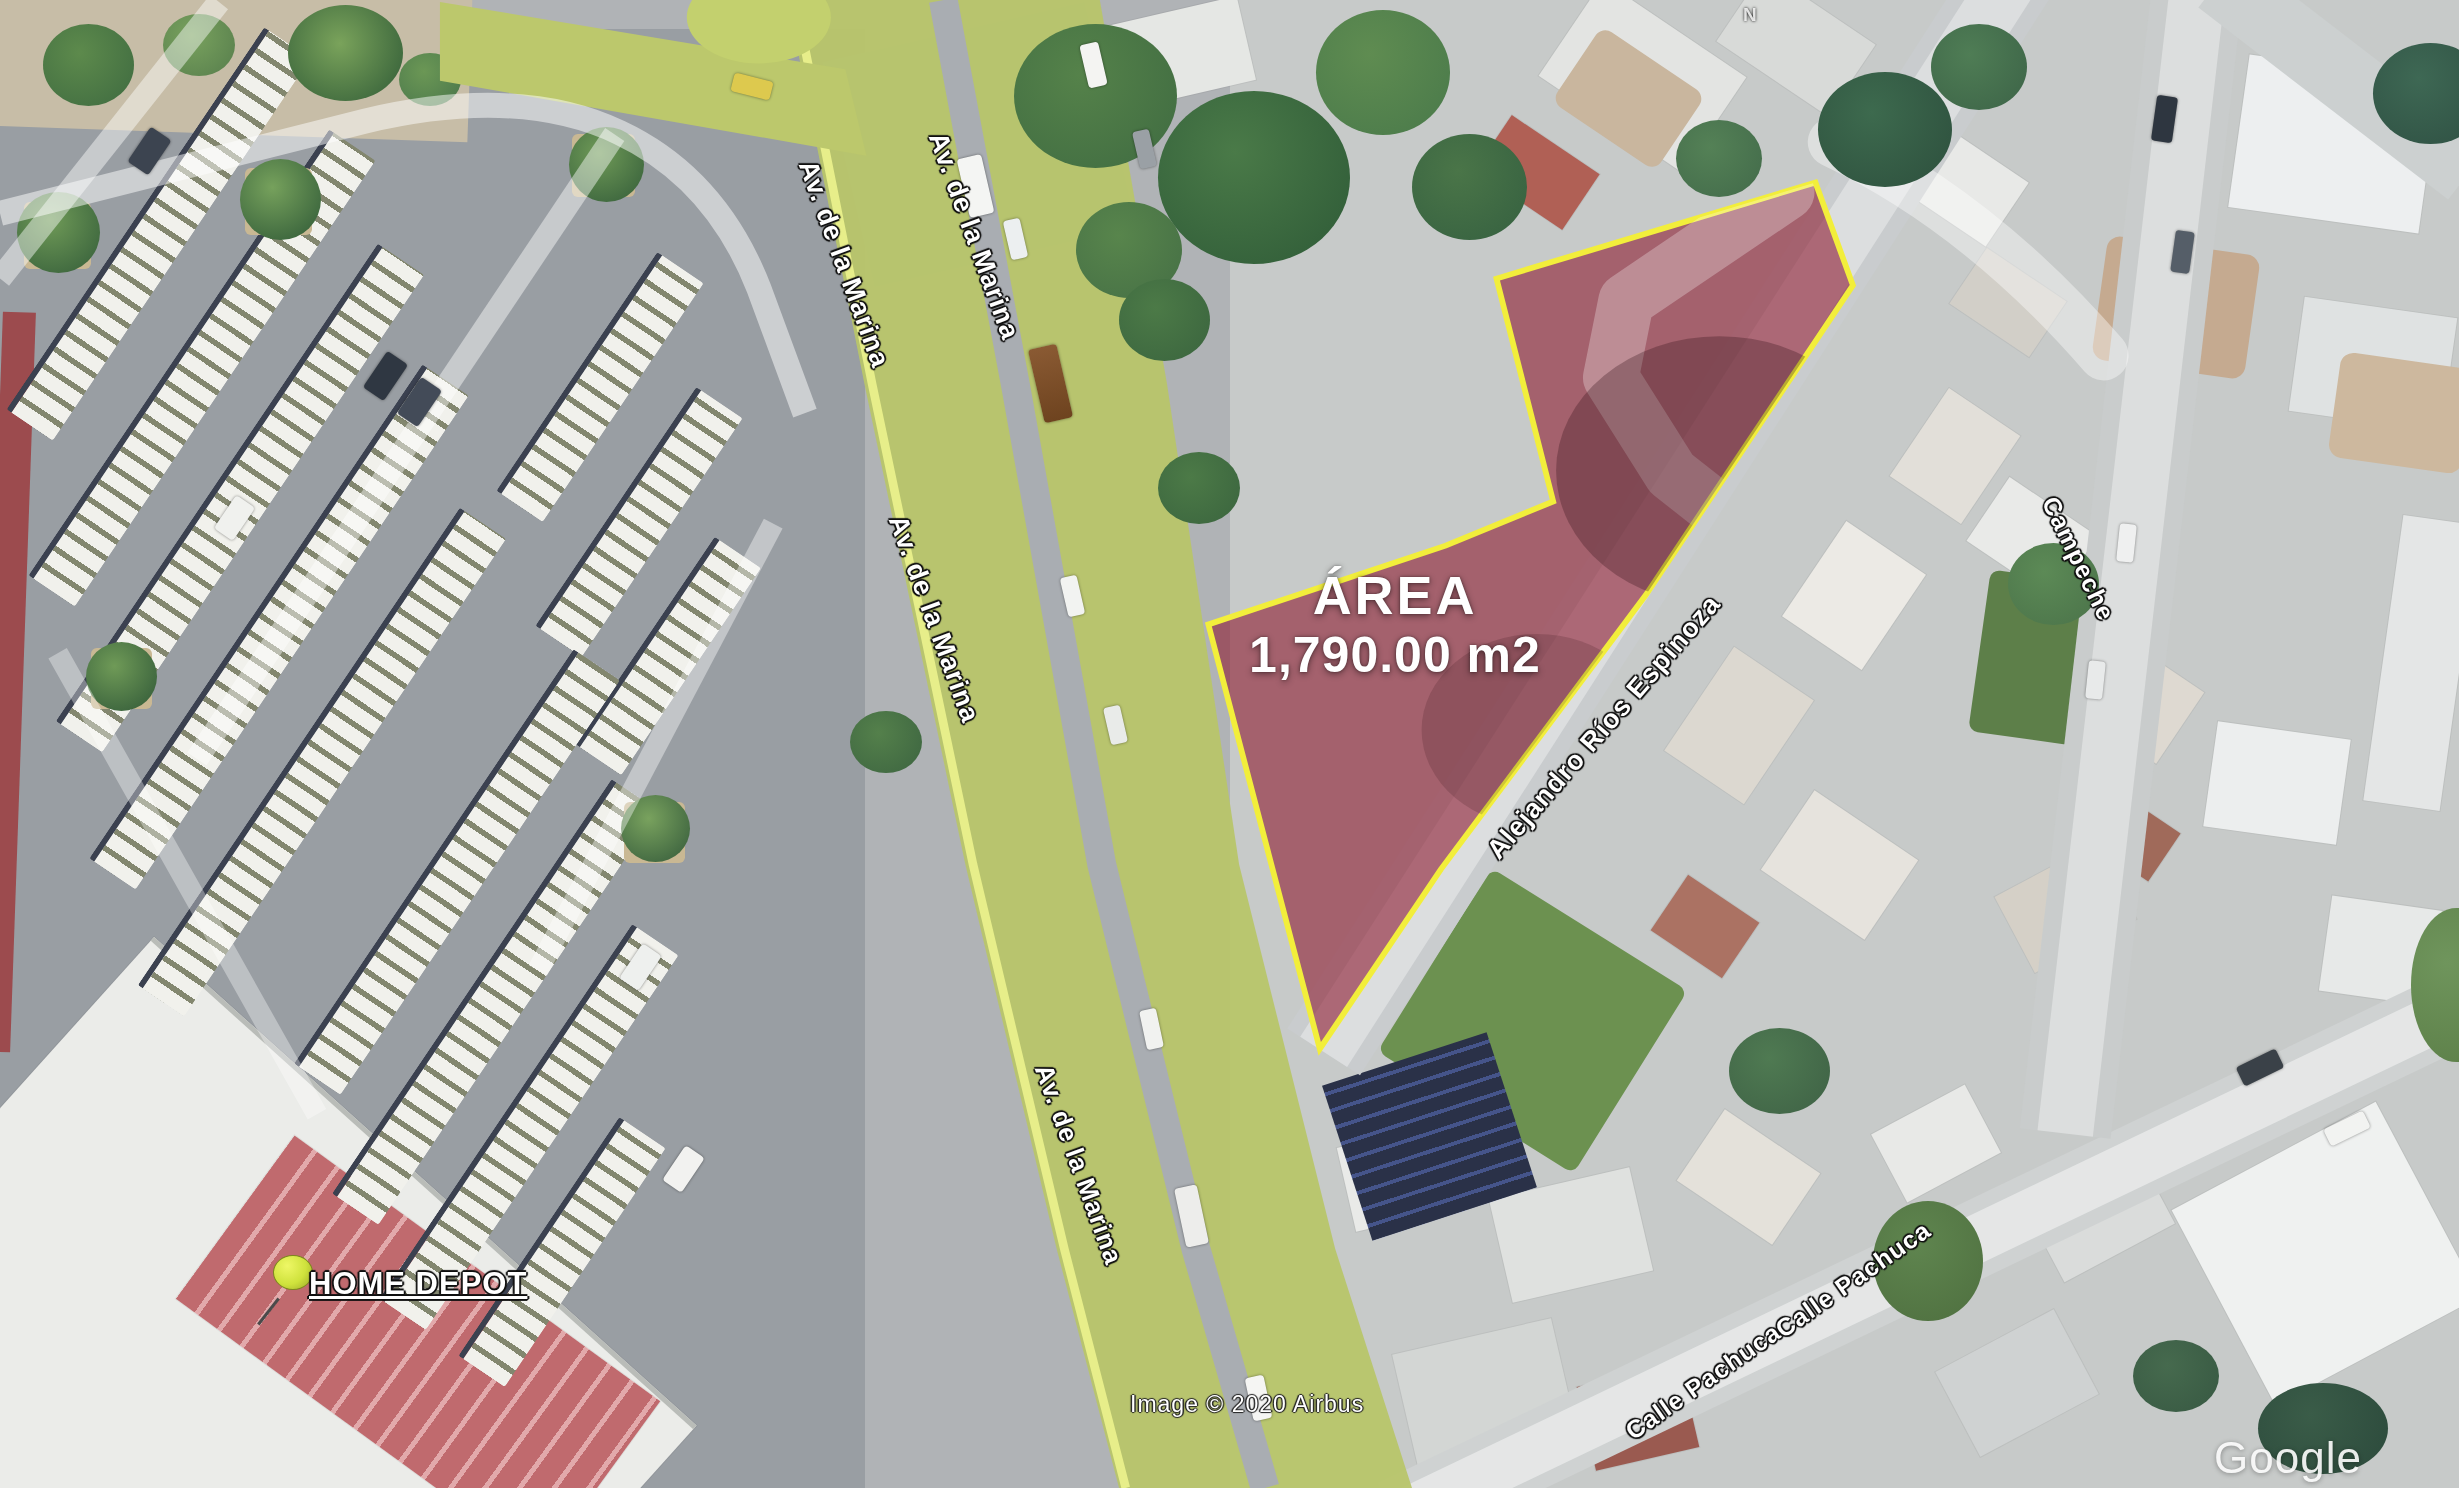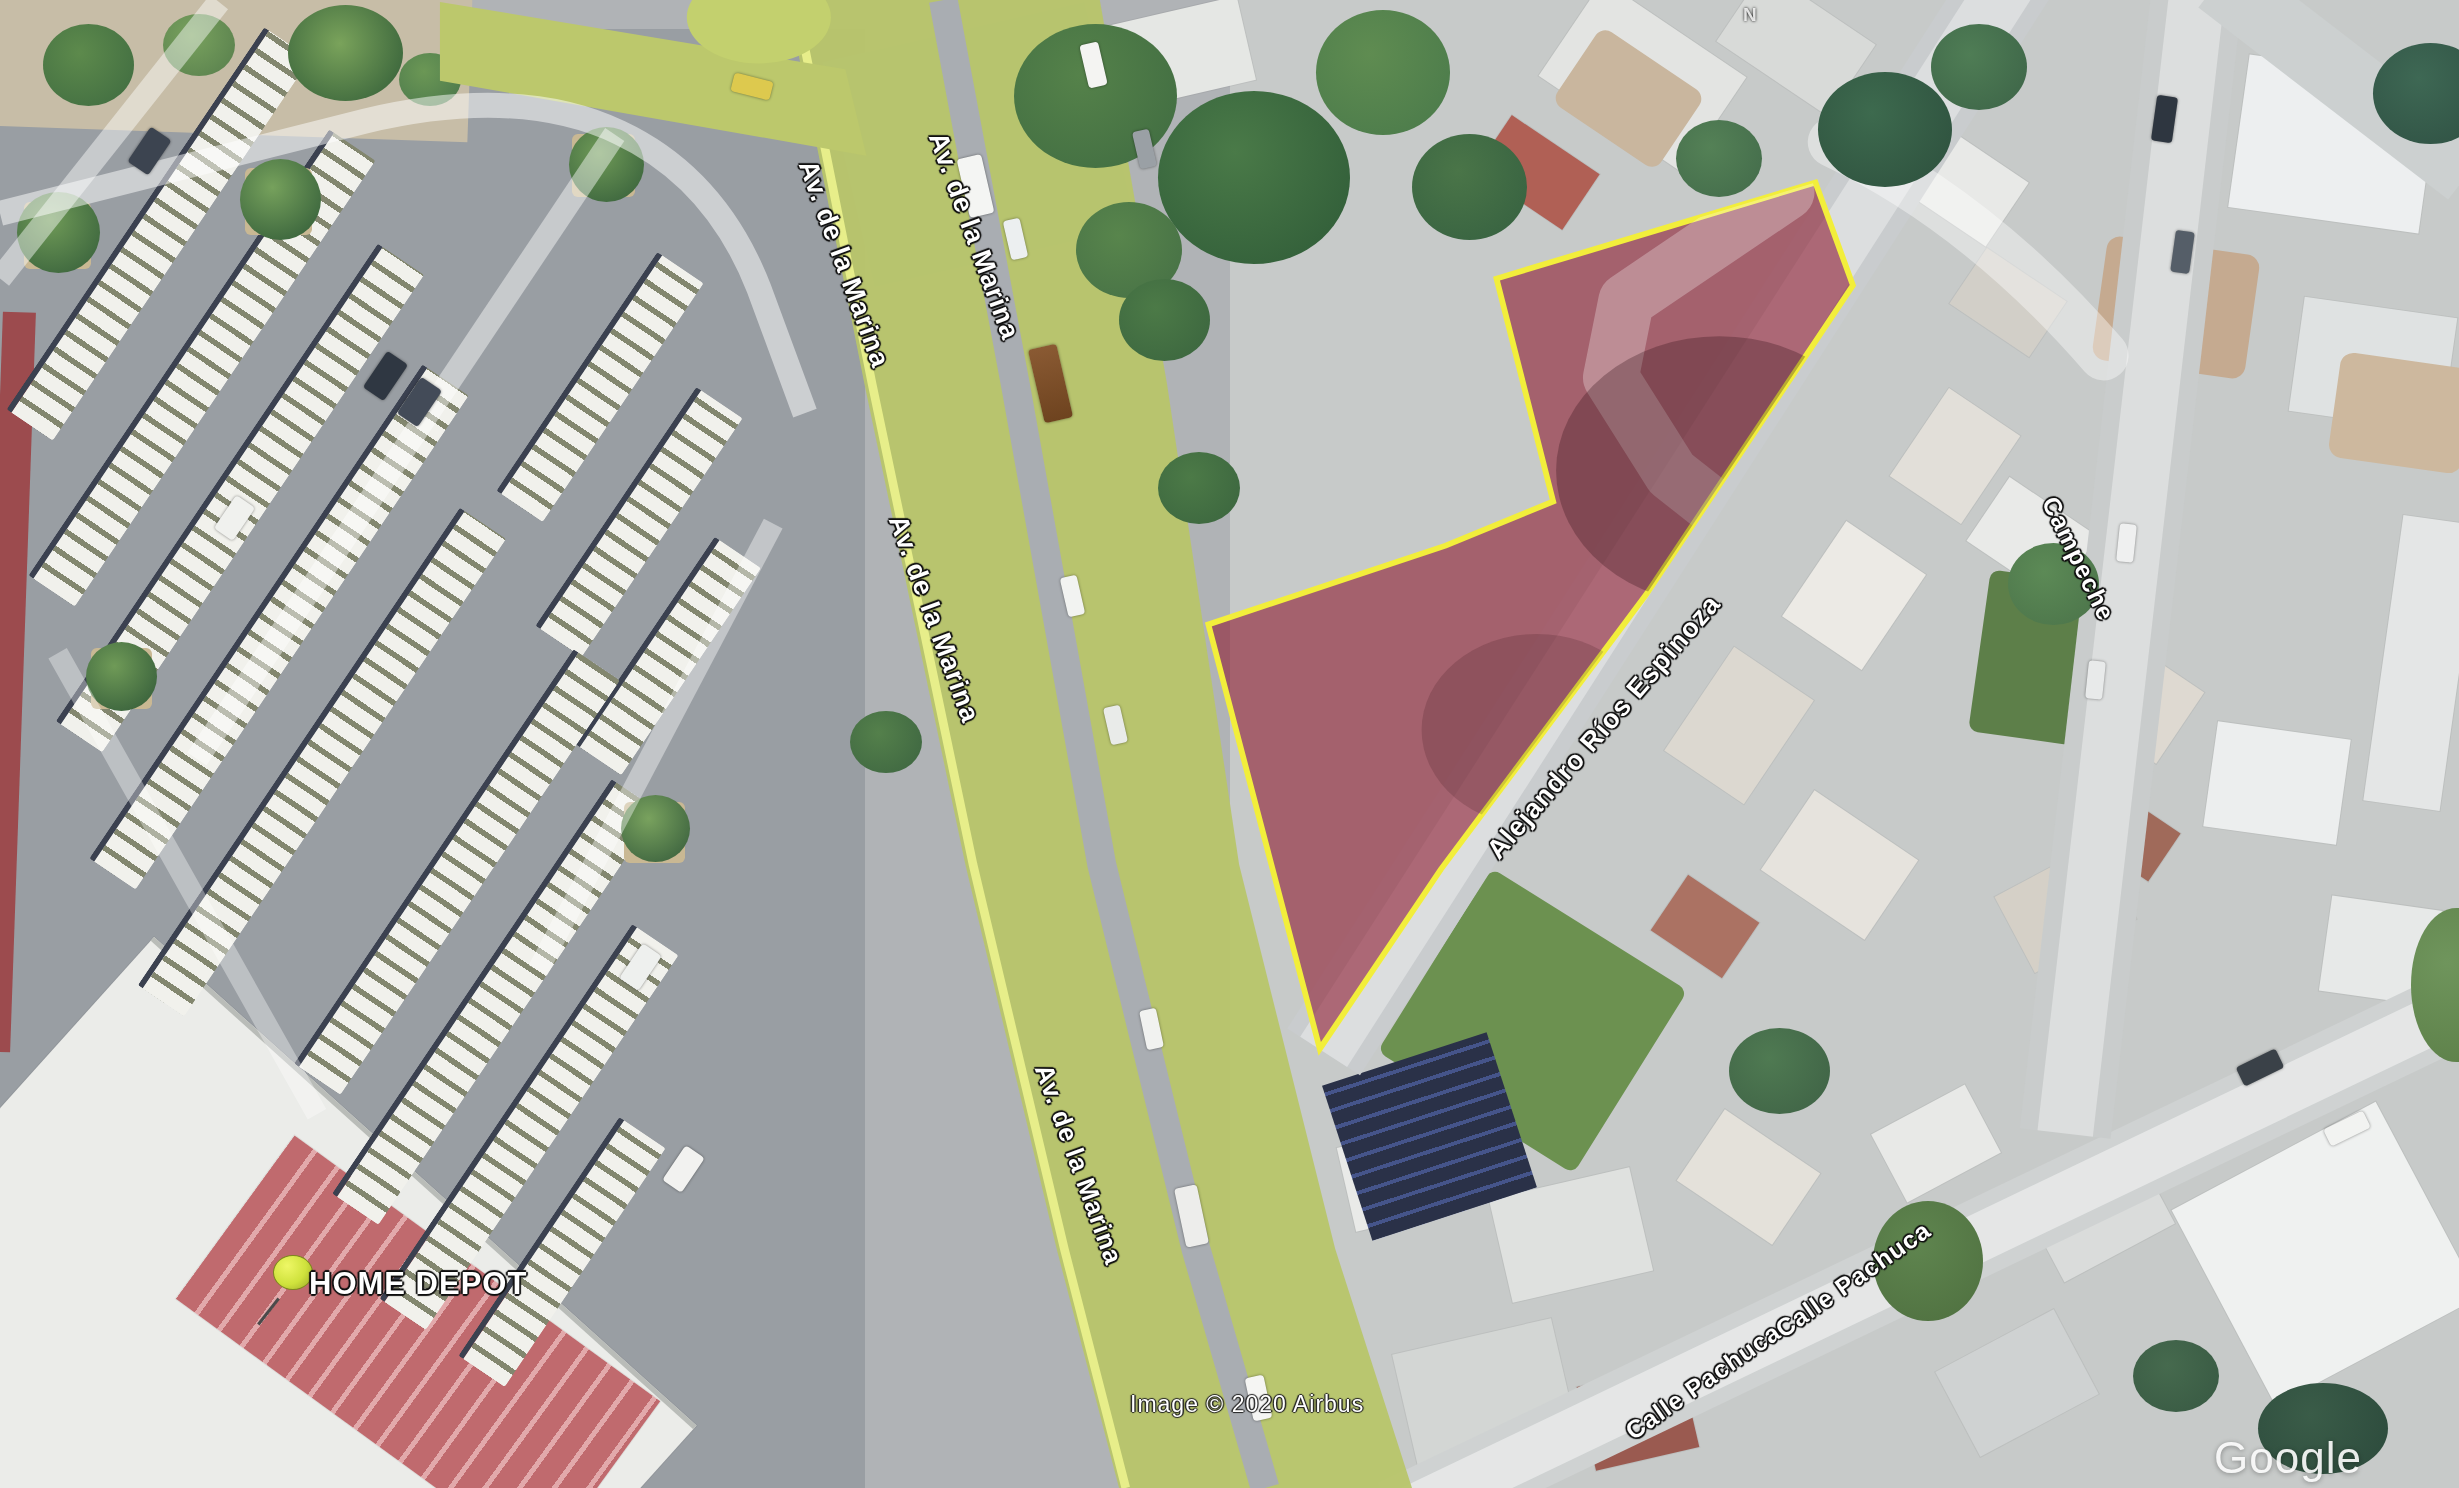--- a/index.html
+++ b/index.html
@@ -14,21 +14,21 @@
   .car{border-radius:3.8px;box-shadow:0 0 2.9px rgba(0,0,0,.45);}
   .lbl{position:absolute;color:#fff;font-weight:700;white-space:nowrap;transform-origin:0 0;
        letter-spacing:1px;
        text-shadow:-1.9px 0 1px #101010,1.9px 0 1px #101010,0 -1.9px 1px #101010,0 1.9px 1px #101010,
                    -1px -1px 1px #101010,1px 1px 1px #101010;}
   .street{font-size:27px;}
   .area-label{position:absolute;left:1222px;top:565px;width:346px;text-align:center;color:#fff;
        font-weight:700;line-height:60px;text-shadow:0 1.9px 7.7px rgba(0,0,0,.45),0 0 2.9px rgba(0,0,0,.4);}
   .area-label .l1{font-size:54px;letter-spacing:2.9px;}
   .area-label .l2{font-size:50px;letter-spacing:1px;}
-  .poi{font-size:31px;letter-spacing:1px;}
+  .poi{font-size:31px;letter-spacing:1px;text-decoration:underline;}
   .attr{font-size:23px;font-weight:400;letter-spacing:1px;
         text-shadow:-1.4px 0 1px #222,1.4px 0 1px #222,0 -1.4px 1px #222,0 1.4px 1px #222;}
   .ge{font-size:44px;font-weight:400;color:rgba(255,255,255,.9);letter-spacing:1px;
       text-shadow:0 1px 4.8px rgba(0,0,0,.35);}
   .north{font-size:19px;font-weight:700;color:rgba(255,255,255,.85);text-shadow:0 0 2.9px #000;}
   svg{position:absolute;left:0;top:0;}
 </style>
 </head>
 <body>
 
@@ -196,20 +196,24 @@
 
   <span class="lbl street" style="left:821px;top:156px;transform:rotate(70deg);">Av. de la Marina</span>
   <span class="lbl street" style="left:951px;top:128px;transform:rotate(70deg);">Av. de la Marina</span>
   <span class="lbl street" style="left:911px;top:511px;transform:rotate(70deg);">Av. de la Marina</span>
   <span class="lbl street" style="left:1057px;top:1060px;transform:rotate(70deg);font-size:26px;">Av. de la Marina</span>
   <span class="lbl street" style="left:1481px;top:845px;transform:rotate(-49deg);">Alejandro Ríos Espinoza</span>
   <span class="lbl street" style="left:1620px;top:1422px;transform:rotate(-35deg);font-size:25px;">Calle Pachuca</span>
   <span class="lbl street" style="left:1770px;top:1320px;transform:rotate(-35deg);font-size:25px;">Calle Pachuca</span>
   <span class="lbl street" style="left:2062px;top:492px;transform:rotate(64deg);font-size:25px;">Campeche</span>
 
+  <div class="area-label">
+    <div class="l1">ÁREA</div>
+    <div class="l2">1,790.00 m2</div>
+  </div>
 
   <i class="s" style="left:267px;top:1295px;width:2.9px;height:33px;background:#4a4a4a;transform:rotate(38deg);"></i>
   <i class="s" style="left:273px;top:1255px;width:38px;height:33px;border-radius:50%;background:radial-gradient(circle at 35% 30%,#eef766,#cfe23c 55%,#97a526);border:1.9px solid #7d871e;"></i>
   <span class="lbl poi" style="left:309px;top:1266px;">HOME DEPOT</span>
 
   <span class="lbl attr" style="left:1130px;top:1391px;">Image © 2020 Airbus</span>
   <span class="ge s" style="left:2214px;top:1433px;">Google Earth</span>
   <span class="north s" style="left:1743px;top:3.8px;">N</span>
 </div>
 

